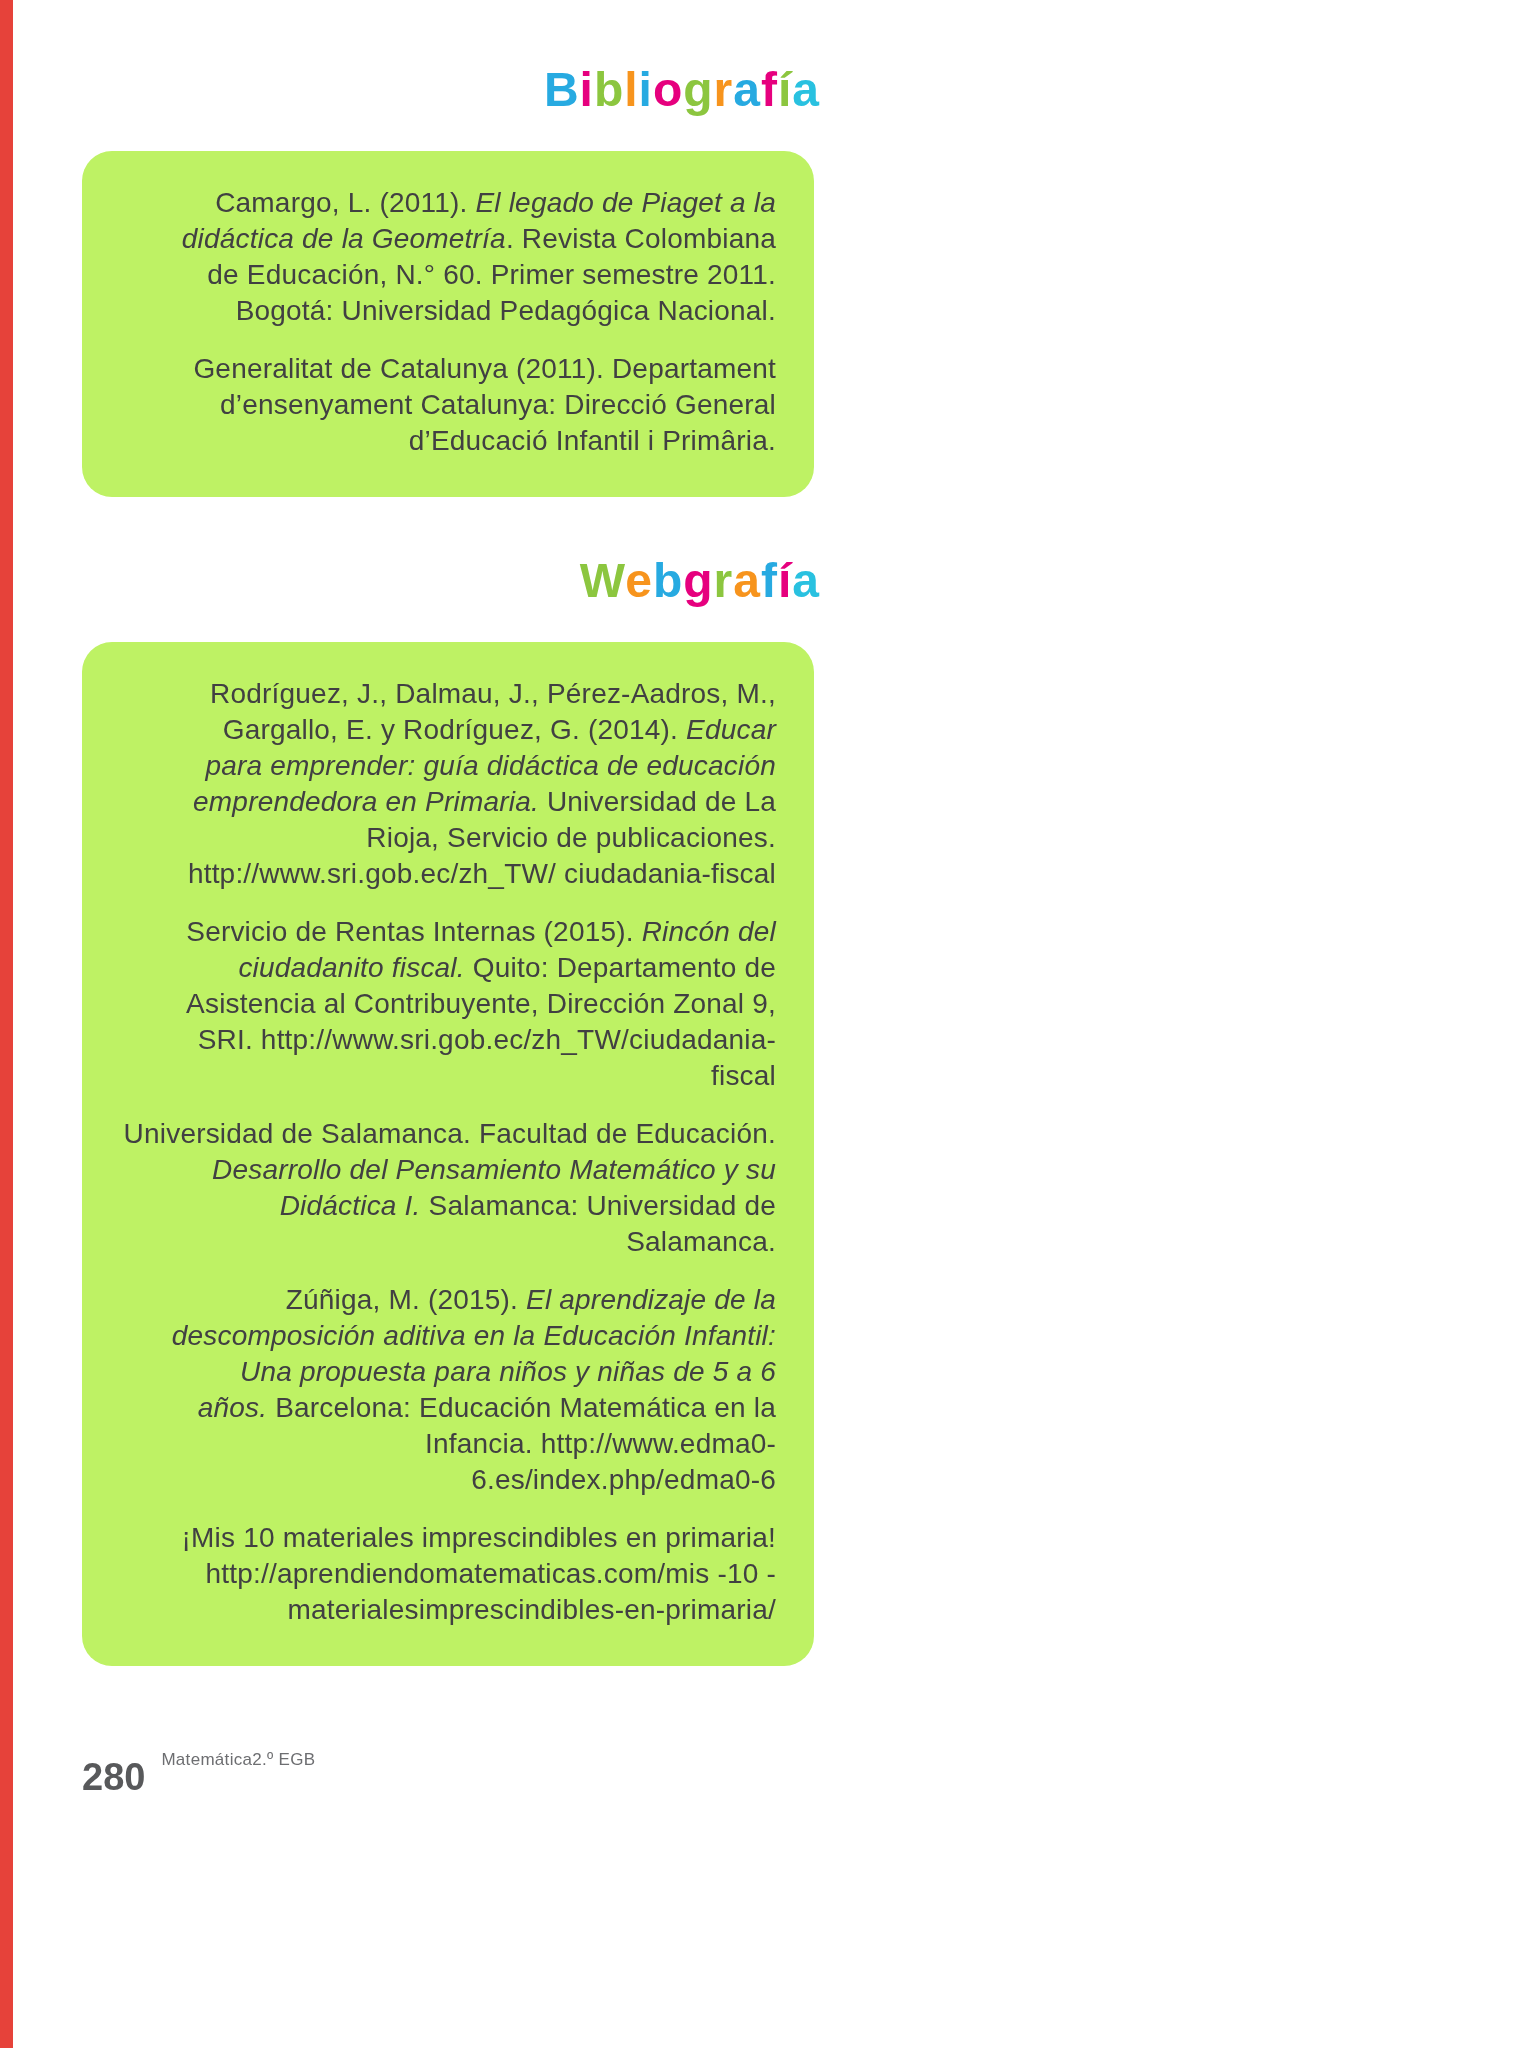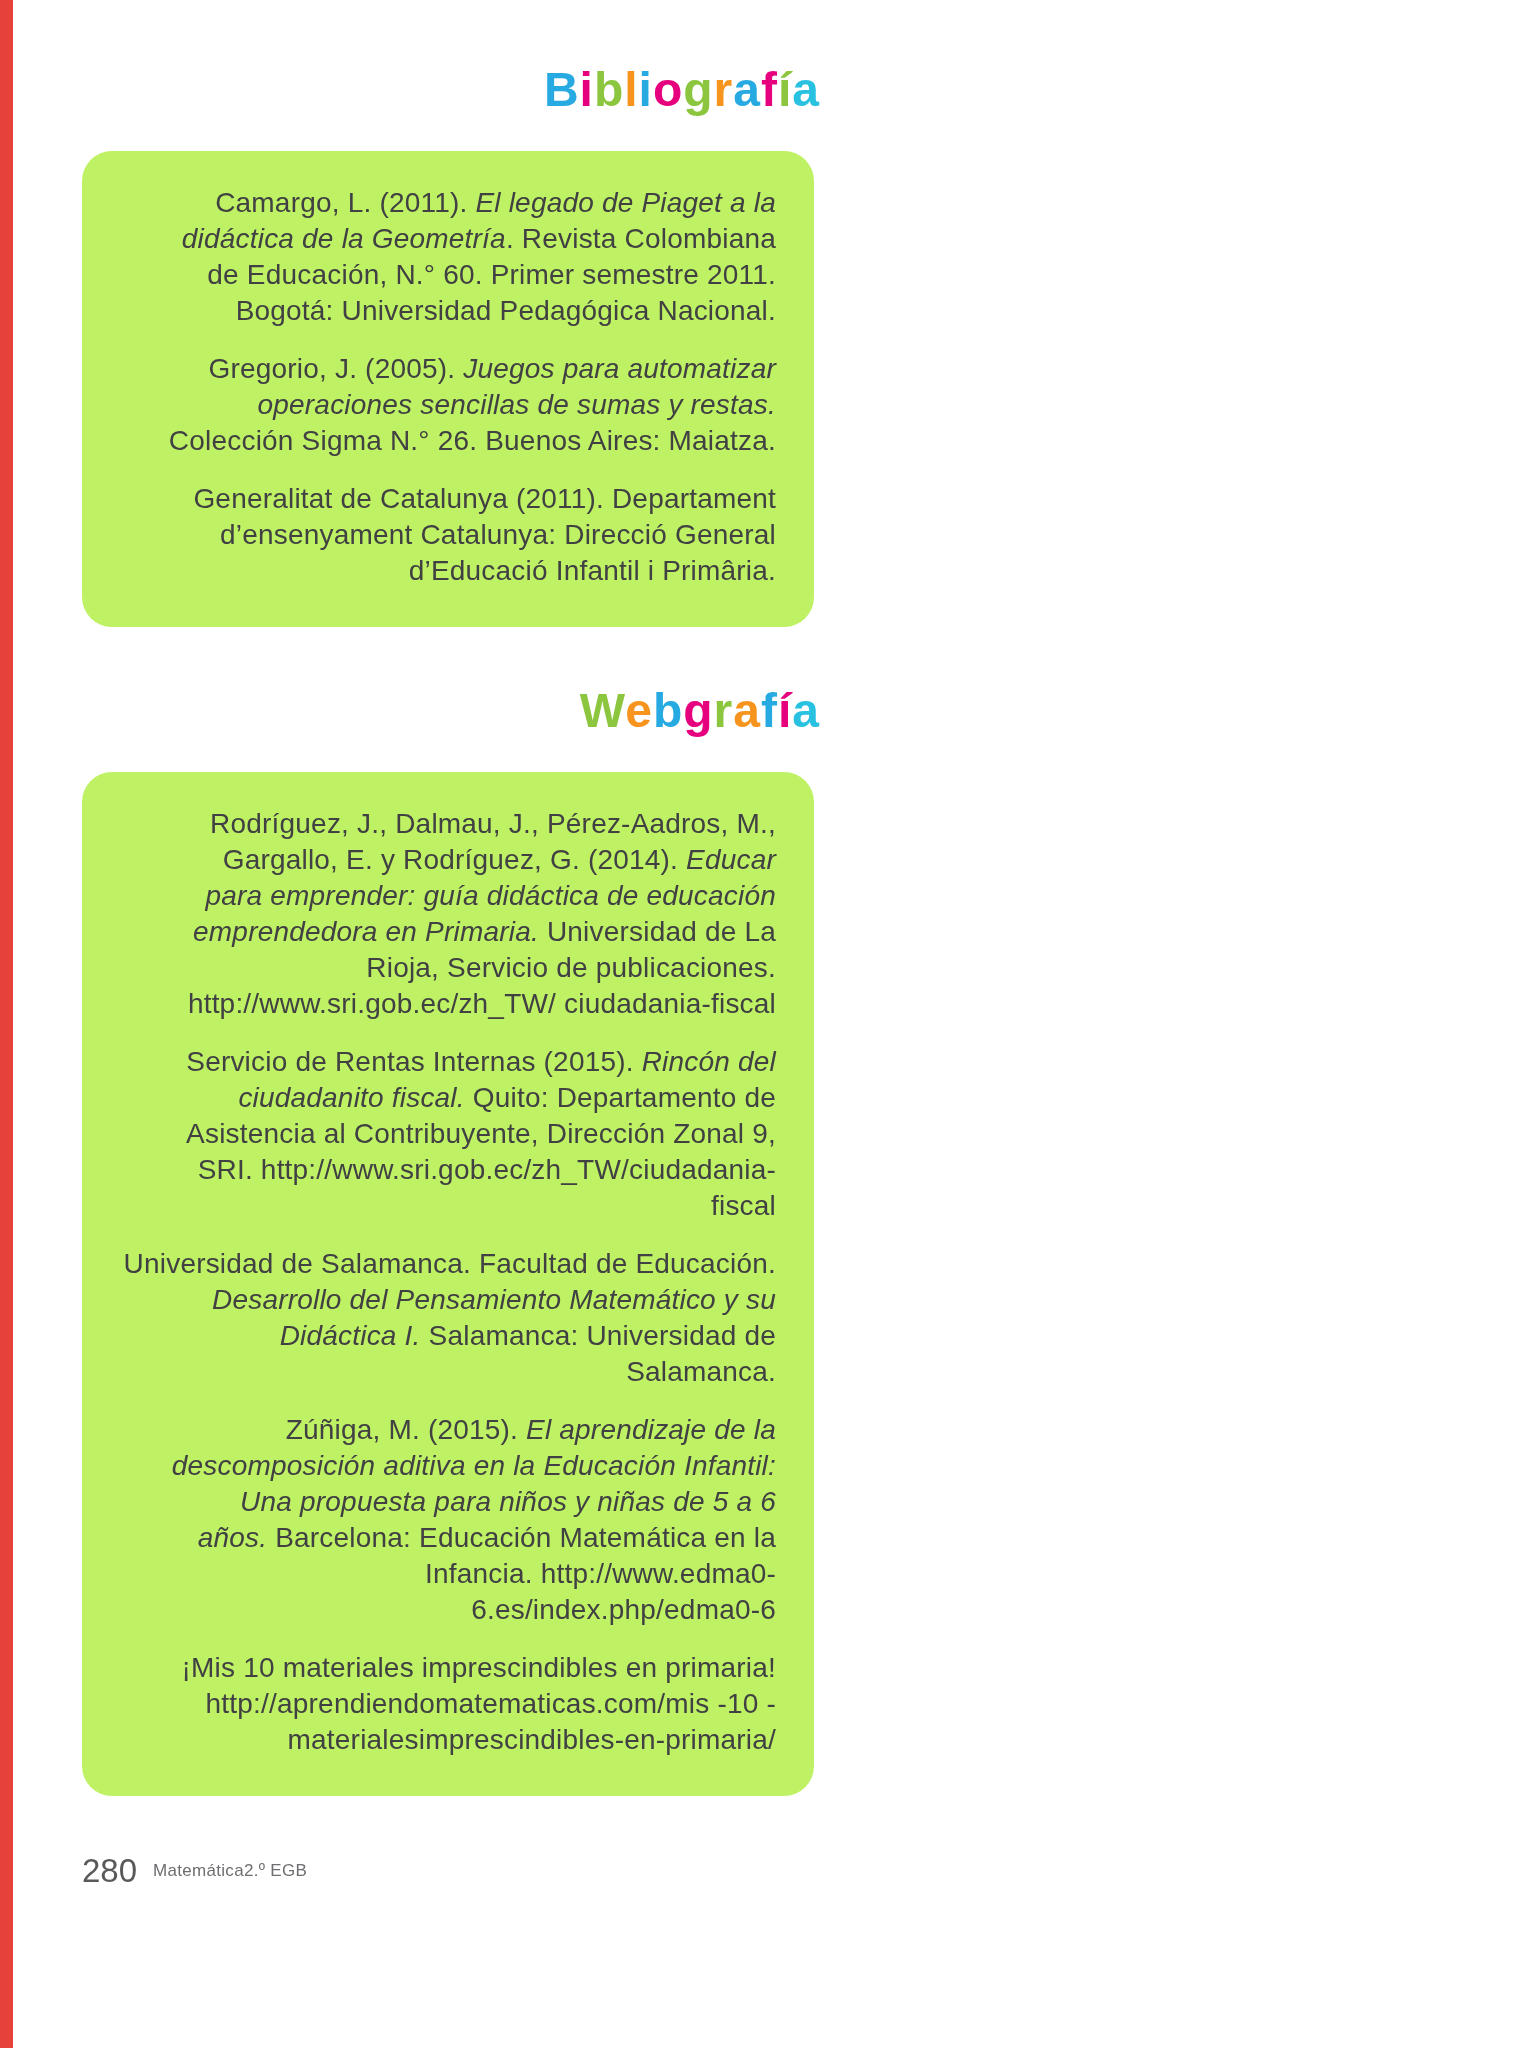--- a/index.html
+++ b/index.html
@@ -64,24 +64,25 @@
   .italic {
     font-style: italic;
   }
   .page-footer {
     display: flex;
     align-items: center;
     gap: 16px;
     margin-top: 40px;
   }
   .page-number {
-    font-size: 33px;
-    font-weight: normal;
+    font-size: 38px;
+    font-weight: bold;
     color: #58595b;
     line-height: 1;
+    margin-top: 34px;
   }
   .footer-meta {
     display: flex;
     font-size: 17px;
     line-height: 21px;
     color: #6d6e71;
     letter-spacing: 0.3px;
   }
 </style>
 </head>
@@ -89,21 +90,20 @@
 
 <div class="page">
   <div class="accent-bar"></div>
 
   <main class="content">
 
     <h1 class="section-title"><span style="color: rgb(39, 170, 225);">B</span><span style="color: rgb(230, 0, 126);">i</span><span style="color: rgb(140, 198, 63);">b</span><span style="color: rgb(247, 148, 29);">l</span><span style="color: rgb(39, 170, 225);">i</span><span style="color: rgb(230, 0, 126);">o</span><span style="color: rgb(140, 198, 63);">g</span><span style="color: rgb(247, 148, 29);">r</span><span style="color: rgb(39, 170, 225);">a</span><span style="color: rgb(230, 0, 126);">f</span><span style="color: rgb(140, 198, 63);">í</span><span style="color: rgb(41, 193, 224);">a</span></h1>
 
     <section class="ref-box">
         <p class="reference"><span>Camargo, L. (2011). </span><span class="italic">El legado de Piaget a la didáctica de la Geometría</span><span>. Revista Colombiana de Educación, N.° 60. Primer semestre 2011. Bogotá: Universidad Pedagógica Nacional.</span></p>
-        <p class="reference"><span>Gregorio, J. (2005). </span><span class="italic">Juegos para automatizar operaciones sencillas de sumas y restas.</span><span> Colección Sigma N.° 26. Buenos Aires: Maiatza.</span></p>
         <p class="reference"><span>Generalitat de Catalunya (2011). Departament d’ensenyament Catalunya: Direcció General d’Educació Infantil i Primâria.</span></p>
       </section>
 
     <h1 class="section-title"><span style="color: rgb(140, 198, 63);">W</span><span style="color: rgb(247, 148, 29);">e</span><span style="color: rgb(39, 170, 225);">b</span><span style="color: rgb(230, 0, 126);">g</span><span style="color: rgb(140, 198, 63);">r</span><span style="color: rgb(247, 148, 29);">a</span><span style="color: rgb(39, 170, 225);">f</span><span style="color: rgb(230, 0, 126);">í</span><span style="color: rgb(41, 193, 224);">a</span></h1>
 
     <section class="ref-box">
         <p class="reference"><span>Rodríguez, J., Dalmau, J., Pérez-Aadros, M., Gargallo, E. y Rodríguez, G. (2014). </span><span class="italic">Educar para emprender: guía didáctica de educación emprendedora en Primaria.</span><span> Universidad de La Rioja, Servicio de publicaciones. http://www.sri.gob.ec/zh_TW/ ciudadania-fiscal</span></p>
         <p class="reference"><span>Servicio de Rentas Internas (2015). </span><span class="italic">Rincón del ciudadanito fiscal.</span><span> Quito: Departamento de Asistencia al Contribuyente, Dirección Zonal 9, SRI. http://www.sri.gob.ec/zh_TW/ciudadania-fiscal</span></p>
         <p class="reference"><span>Universidad de Salamanca. Facultad de Educación. </span><span class="italic">Desarrollo del Pensamiento Matemático y su Didáctica I.</span><span> Salamanca: Universidad de Salamanca.</span></p>
         <p class="reference"><span>Zúñiga, M. (2015). </span><span class="italic">El aprendizaje de la descomposición aditiva en la Educación Infantil: Una propuesta para niños y niñas de 5 a 6 años.</span><span> Barcelona: Educación Matemática en la Infancia. http://www.edma0-6.es/index.php/edma0-6</span></p>

